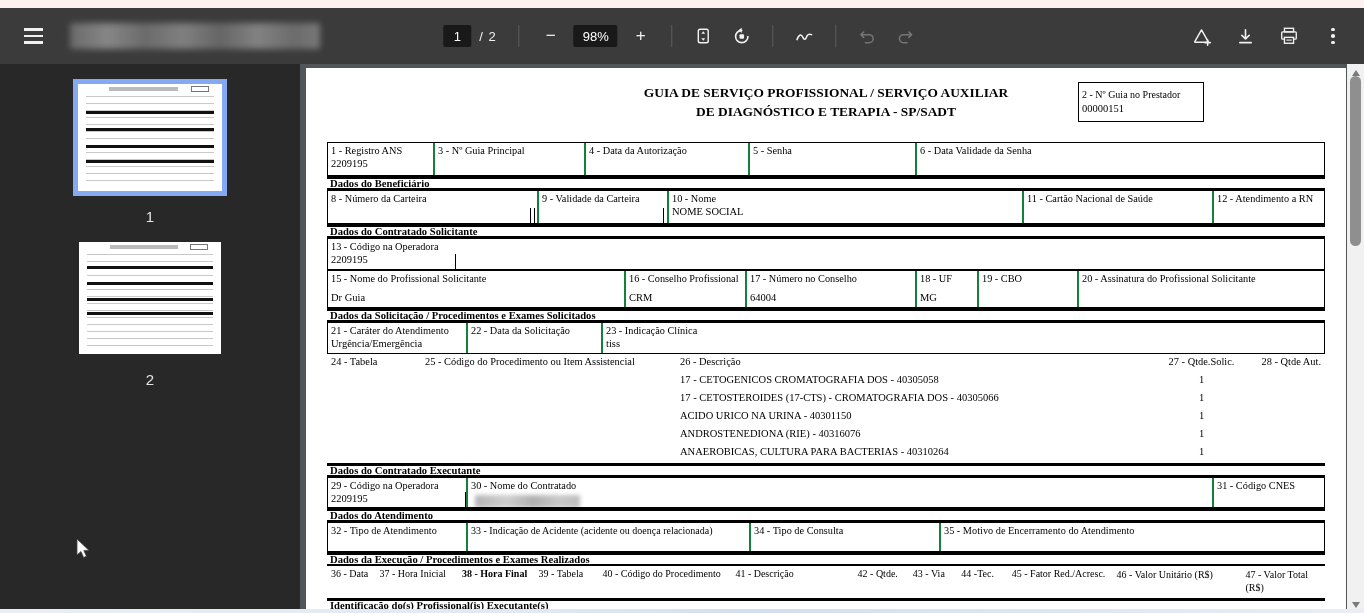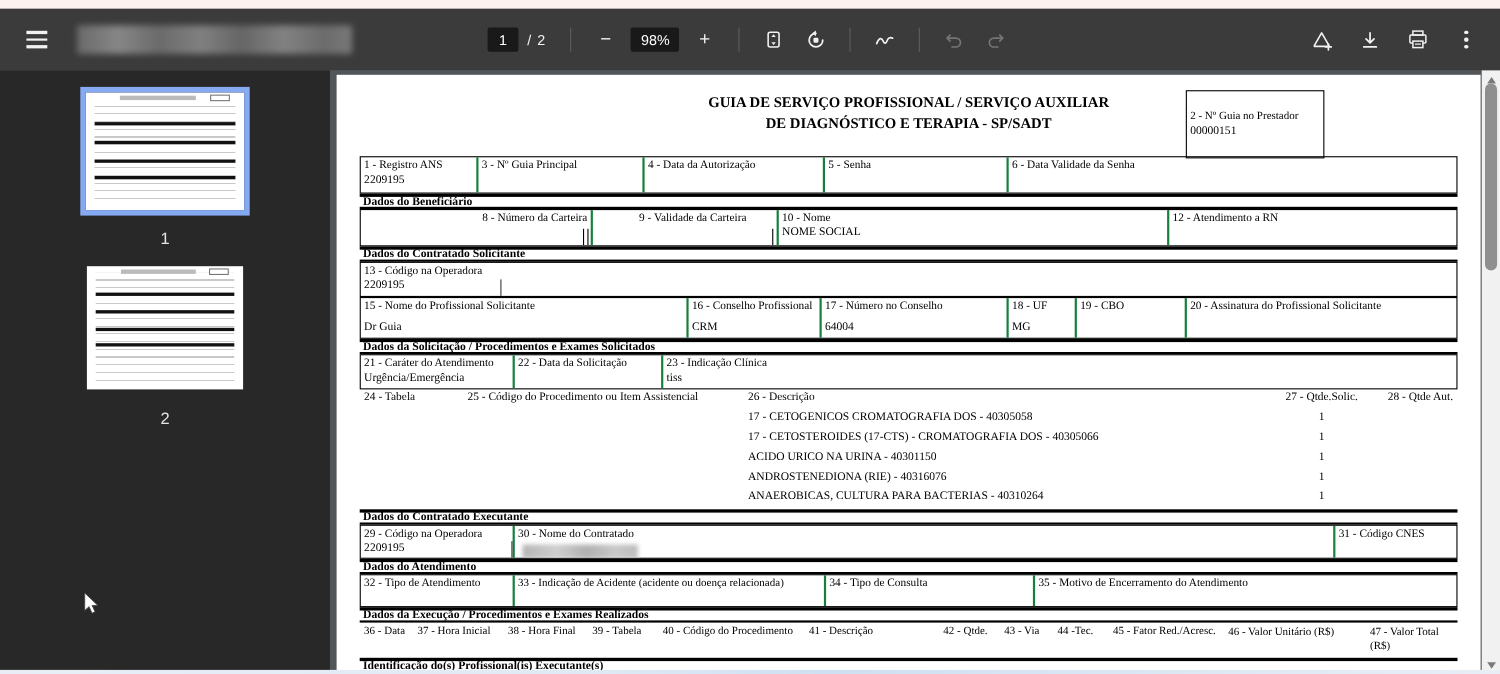--- a/index.html
+++ b/index.html
@@ -54,21 +54,21 @@
   .mini .hd  { position:absolute; top:-3px; left:18%; right:28%; height:4px; background:#bbb; }
   .mini .bx  { position:absolute; top:-4px; right:4%; width:14%; height:6px; border:1px solid #777; background:#fff; }
 
   
   .viewer { flex:1; position:relative; background:#525659; overflow:hidden; }
   .page { position:absolute; left:6px; top:4px; width:1040px; height:600px; background:#fff;
           font-family:"Liberation Serif","DejaVu Serif",serif; color:#000; }
   .doc-head { position:relative; height:58px; padding-top:16px; }
   .doc-title { text-align:center; font-weight:bold; font-size:13.4px; line-height:1.4; width:860px; margin:0 auto; }
   .guia-box { position:absolute; left:772px; top:14px; width:126px; min-height:34px;
-              border:1px solid #000; font-size:10px; padding:16px 3px; line-height:1.35; }
+              border:1px solid #000; font-size:10px; padding:5px 3px; line-height:1.35; }
   .guia-box .val { font-size:10.5px; }
 
   .form { margin:16px 21px 0 21px; width:998px; }
   .secbar { border-top:3px solid #000; border-bottom:2px solid #000; font-weight:bold;
             font-size:10.6px; padding:0 3px; height:14px; line-height:9px; display:flex; align-items:center; }
   .frow { display:flex; border:1px solid #000; }
   .fcell { border-right:2px solid #15803d; padding:1px 3px; position:relative; overflow:hidden; }
   .fcell:last-child { border-right:none; }
   .flabel { font-size:10.3px; white-space:nowrap; line-height:1.3; }
   .fval { font-size:10.5px; line-height:1.3; white-space:nowrap; }
@@ -257,34 +257,38 @@
             </div>
           <div class="fcell" style="width:162px;">
               <div class="flabel">6 - Data Validade da Senha</div>
               <div class="fval"></div>
             </div>
         </div>
 
         <div class="secbar">Dados do Beneficiário</div>
 
         <div class="frow" style="height:34px;">
-          <div class="fcell" style="width:211px;text-align:right;">
+          <div class="fcell" style="width:211px;">
               <div class="flabel">8 - Número da Carteira</div>
               <div class="fval"></div>
             <span class="tick" style="right:6px;"></span>
               <span class="tick" style="right:2px;"></span>
             </div>
-          <div class="fcell" style="width:130px;margin-left:39px;">
+          <div class="fcell" style="width:130px;">
               <div class="flabel">9 - Validade da Carteira</div>
               <div class="fval"></div>
             <span class="tick" style="right:3px;"></span>
             </div>
           <div class="fcell" style="width:355px;">
               <div class="flabel">10 - Nome</div>
               <div class="fval">NOME SOCIAL</div>
+            </div>
+          <div class="fcell" style="width:190px;">
+              <div class="flabel">11 - Cartão Nacional de Saúde</div>
+              <div class="fval"></div>
             </div>
           <div class="fcell" style="width:110px;">
               <div class="flabel">12 - Atendimento a RN</div>
               <div class="fval"></div>
             </div>
         </div>
 
         <div class="secbar">Dados do Contratado Solicitante</div>
 
         <div class="frow" style="height:32px;">
@@ -421,21 +425,21 @@
               <div class="flabel">35 - Motivo de Encerramento do Atendimento</div>
               <div class="fval"></div>
             </div>
         </div>
 
         <div class="secbar">Dados da Execução / Procedimentos e Exames Realizados</div>
 
         <div class="exec-head">
           <div style="width:54px;padding-left:4px;">36 - Data</div>
           <div style="width:85px;">37 - Hora Inicial</div>
-          <div style="width:79px;">38 - Hora Final</div>
+          <div style="width:79px;font-weight:bold;">38 - Hora Final</div>
           <div style="width:66px;">39 - Tabela</div>
           <div style="width:137px;">40 - Código do Procedimento</div>
           <div style="width:126px;">41 - Descrição</div>
           <div style="width:57px;">42 - Qtde.</div>
           <div style="width:50px;">43 - Via</div>
           <div style="width:52px;">44 -Tec.</div>
           <div style="width:108px;">45 - Fator Red./Acresc.</div>
           <div class="wrap" style="width:100px;">46 - Valor Unitário (R$)</div>
           <div class="wrap" style="width:82px;margin-left:32px;">47 - Valor Total (R$)</div>
         </div>

